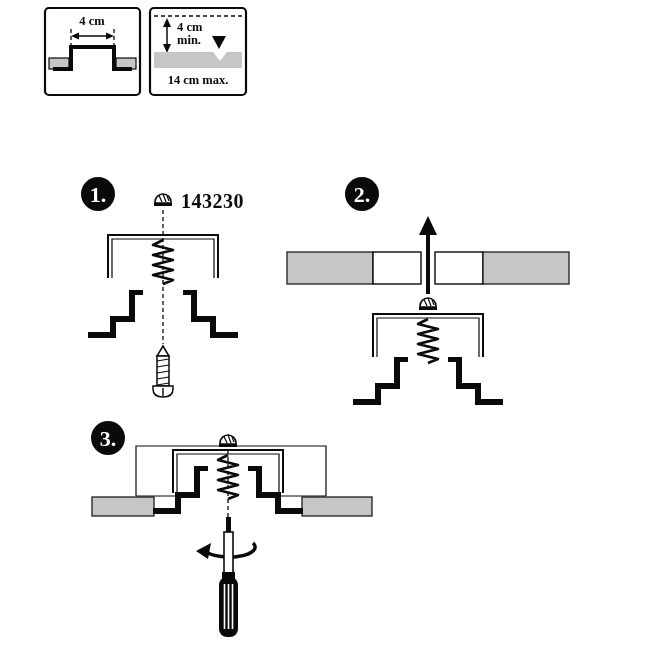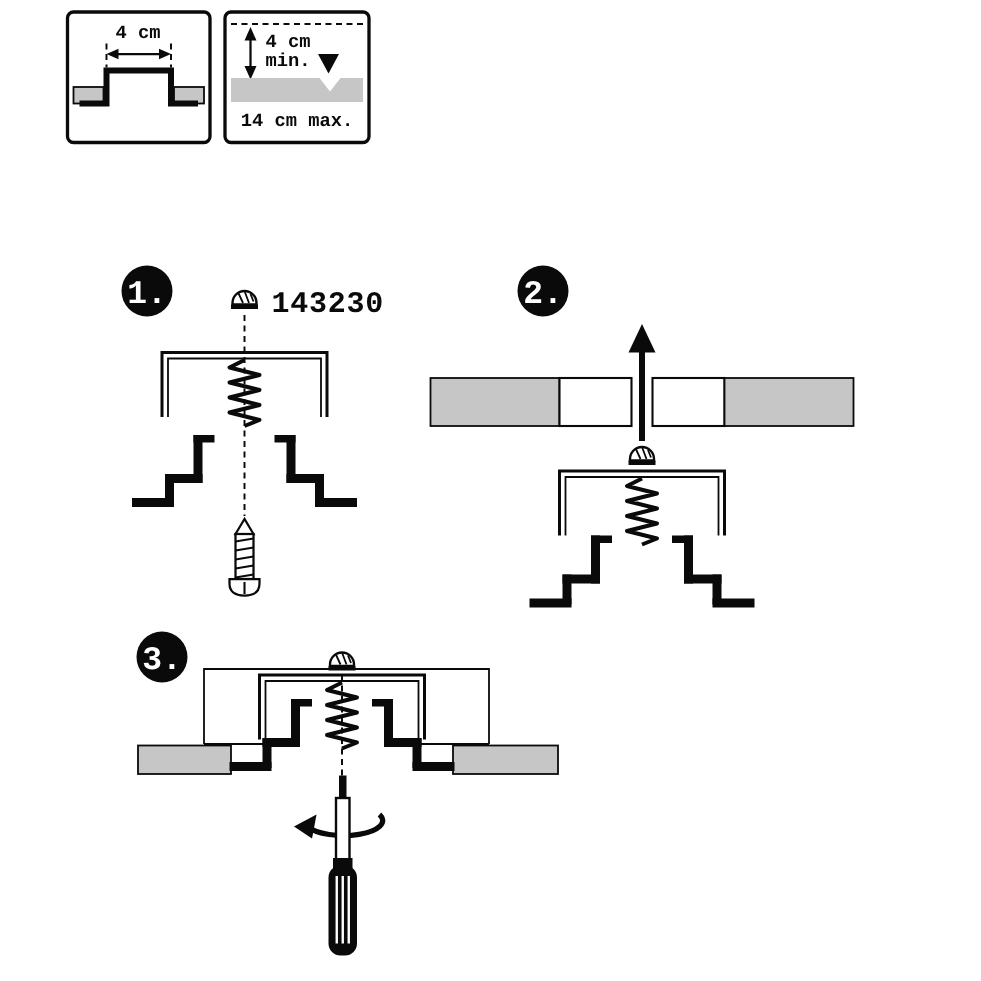--- a/index.html
+++ b/index.html
@@ -1,17 +1,17 @@
 <!DOCTYPE html>
 <html><head>
 <meta charset="utf-8">
 <style>
   html,body{margin:0;padding:0;}
   body{width:654px;height:654px;background:#ffffff;overflow:hidden;}
-  .stage{position:relative;width:654px;height:654px;font-family:Liberation Mono, monospace;}
+  .stage{position:relative;width:654px;height:654px;font-family:Liberation Serif, serif;}
   svg{display:block;}
   .frame{fill:#ffffff;stroke:#0a0a0a;stroke-width:2.2;}
   .blk{fill:#0a0a0a;}
   .thin{fill:none;stroke:#0a0a0a;stroke-width:2;}
   .hair{fill:none;stroke:#0a0a0a;stroke-width:1.2;}
   .spring{fill:none;stroke:#0a0a0a;stroke-width:2.6;stroke-linejoin:round;}
   .dash{fill:none;stroke:#0a0a0a;stroke-width:1.3;stroke-dasharray:4 3;}
   .dim{fill:none;stroke:#0a0a0a;stroke-width:1.5;}
   .thick{fill:none;stroke:#0a0a0a;stroke-width:4;}
   .lbl{font-weight:bold;font-size:12.5px;fill:#0a0a0a;}

